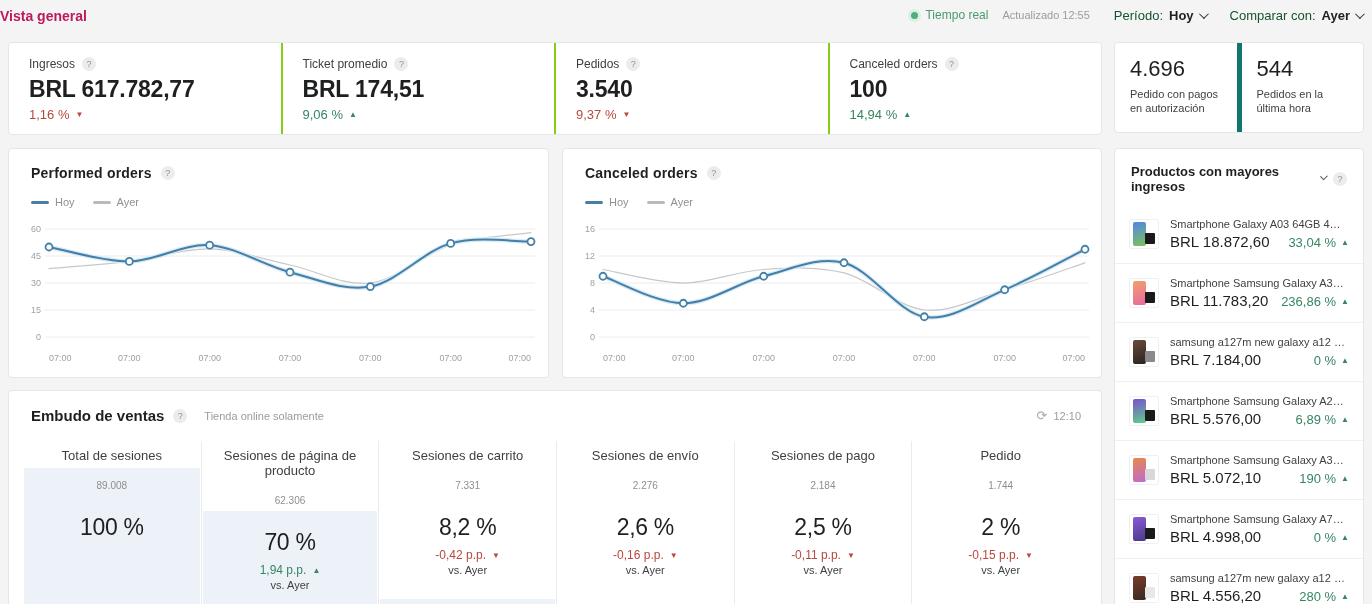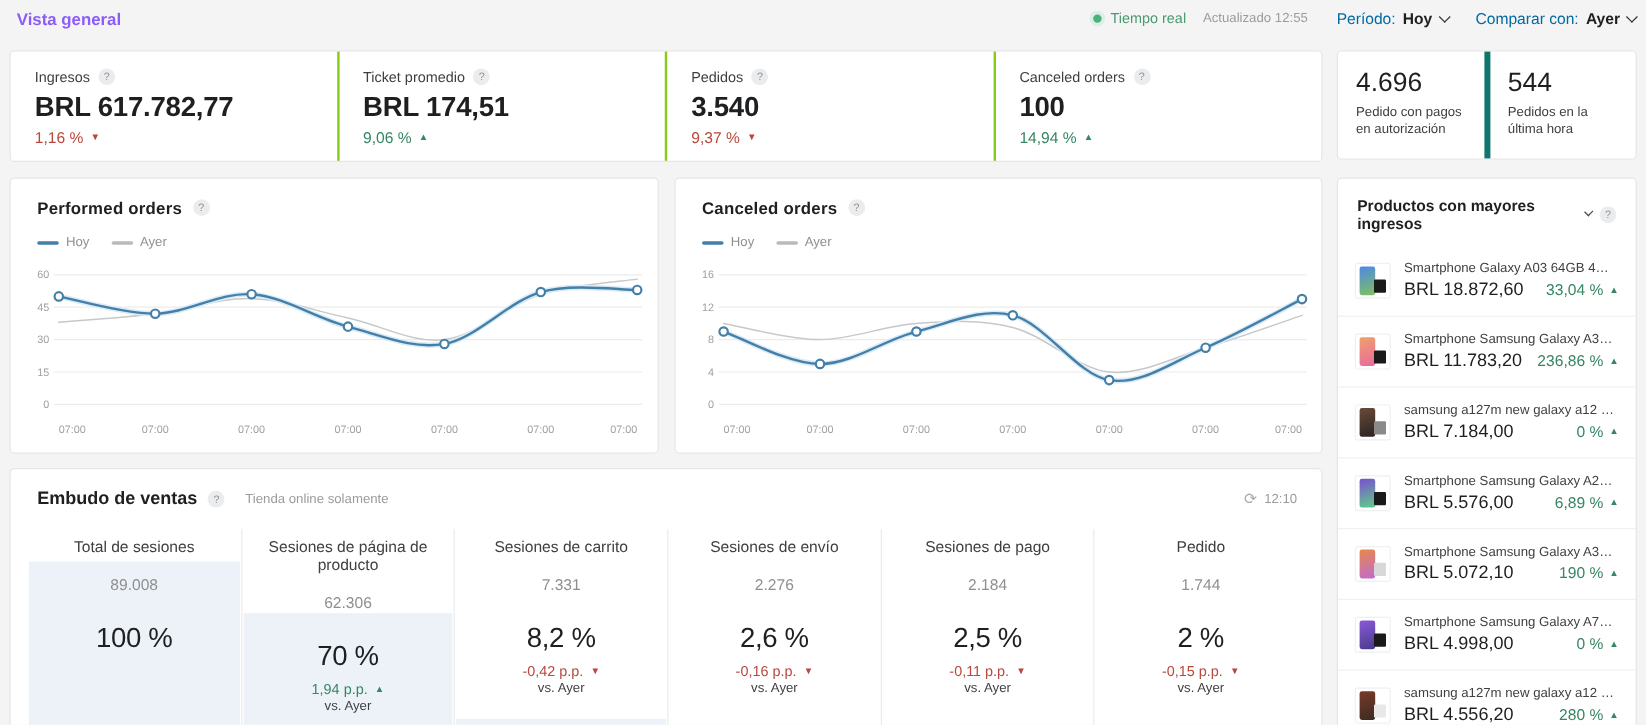--- a/index.html
+++ b/index.html
@@ -10,28 +10,28 @@
     font-family:"Liberation Sans", sans-serif;
     color:#3f3f40;
     -webkit-font-smoothing:antialiased;
   }
   .card {
     position:absolute; background:#fff;
     border:1px solid #e5e6e8; border-radius:4px;
   }
   
   .topbar { position:absolute; left:0; top:0; width:100%; height:30px; }
-  .page-title { position:absolute; left:14px; top:8px; font-size:14px; font-weight:bold; color:#8b5cf6; }
+  .page-title { position:absolute; left:0; top:8px; font-size:14px; font-weight:bold; color:#be185d; }
   .topbar-right { position:absolute; right:10px; top:0; height:30px; display:flex; align-items:center; gap:14px; }
   .rt-group { display:flex; align-items:center; gap:7px; }
   .rt-dot { width:7px; height:7px; border-radius:50%; background:#4caf7d; box-shadow:0 0 0 3px #dcefe4; margin-left:4px; }
   .rt-label { font-size:12px; color:#4a9a6f; }
   .updated { font-size:11px; color:#9b9c9e; }
   .sel-group { display:flex; align-items:center; gap:6px; margin-left:10px; }
-  .sel-label { font-size:13px; color:#0369a1; }
+  .sel-label { font-size:13px; color:#14532d; }
   .sel-value { font-size:13px; font-weight:bold; color:#1e1f20; cursor:pointer; display:flex; align-items:center; gap:5px; }
   .chev { width:7px; height:7px; border-right:1.6px solid #323334; border-bottom:1.6px solid #323334; transform:rotate(45deg) translateY(-2px); display:inline-block; }
   .chev.sm { width:6px; height:6px; border-color:#4a4b4c; }
   
   .help { width:14px; height:14px; border-radius:50%; background:#ebecee; color:#8f9193;
           font-size:9px; line-height:14px; text-align:center; display:inline-block; flex-shrink:0; }
   
   .kpi-card { left:8px; top:42px; width:1094px; height:93px; display:flex; }
   .kpi { flex:1; padding:14px 20px 0 20px; }
   .kpi + .kpi { border-left:2px solid #84cc16; }
@@ -79,21 +79,21 @@
   .funnel-refresh { position:absolute; right:20px; top:17px; display:flex; align-items:center; gap:6px;
                     font-size:11px; color:#9b9c9e; }
   .refresh-glyph { font-size:13px; color:#aaabad; }
   .funnel-cols { position:absolute; left:14px; top:50px; width:1066px; height:170px;
                  display:grid; grid-template-columns:repeat(6,1fr); }
   .funnel-col { position:relative; text-align:center; }
   .funnel-col + .funnel-col { border-left:1px solid #eaebed; }
   .funnel-fill { position:absolute; left:1px; right:1px; bottom:0; background:#edf2f9; z-index:0; }
   .fc-content { position:relative; z-index:1; }
   .fc-header { font-size:13px; color:#3f3f40; padding-top:7px; }
-  .fc-value { font-size:13px; color:#8e8f91; margin-top:17px; }
+  .fc-value { font-size:10px; color:#8e8f91; margin-top:17px; }
   .fc-pct { font-size:23px; color:#1e1f20; margin-top:23px; letter-spacing:-0.3px; }
   .fc-delta { font-size:12px; margin-top:7px; display:flex; justify-content:center; align-items:center; gap:6px; }
   .fc-vs { font-size:11px; color:#3f3f40; margin-top:2px; }
 </style>
 </head>
 <body>
 
 <div class="topbar">
   <div class="page-title">Vista general</div>
   <div class="topbar-right">

